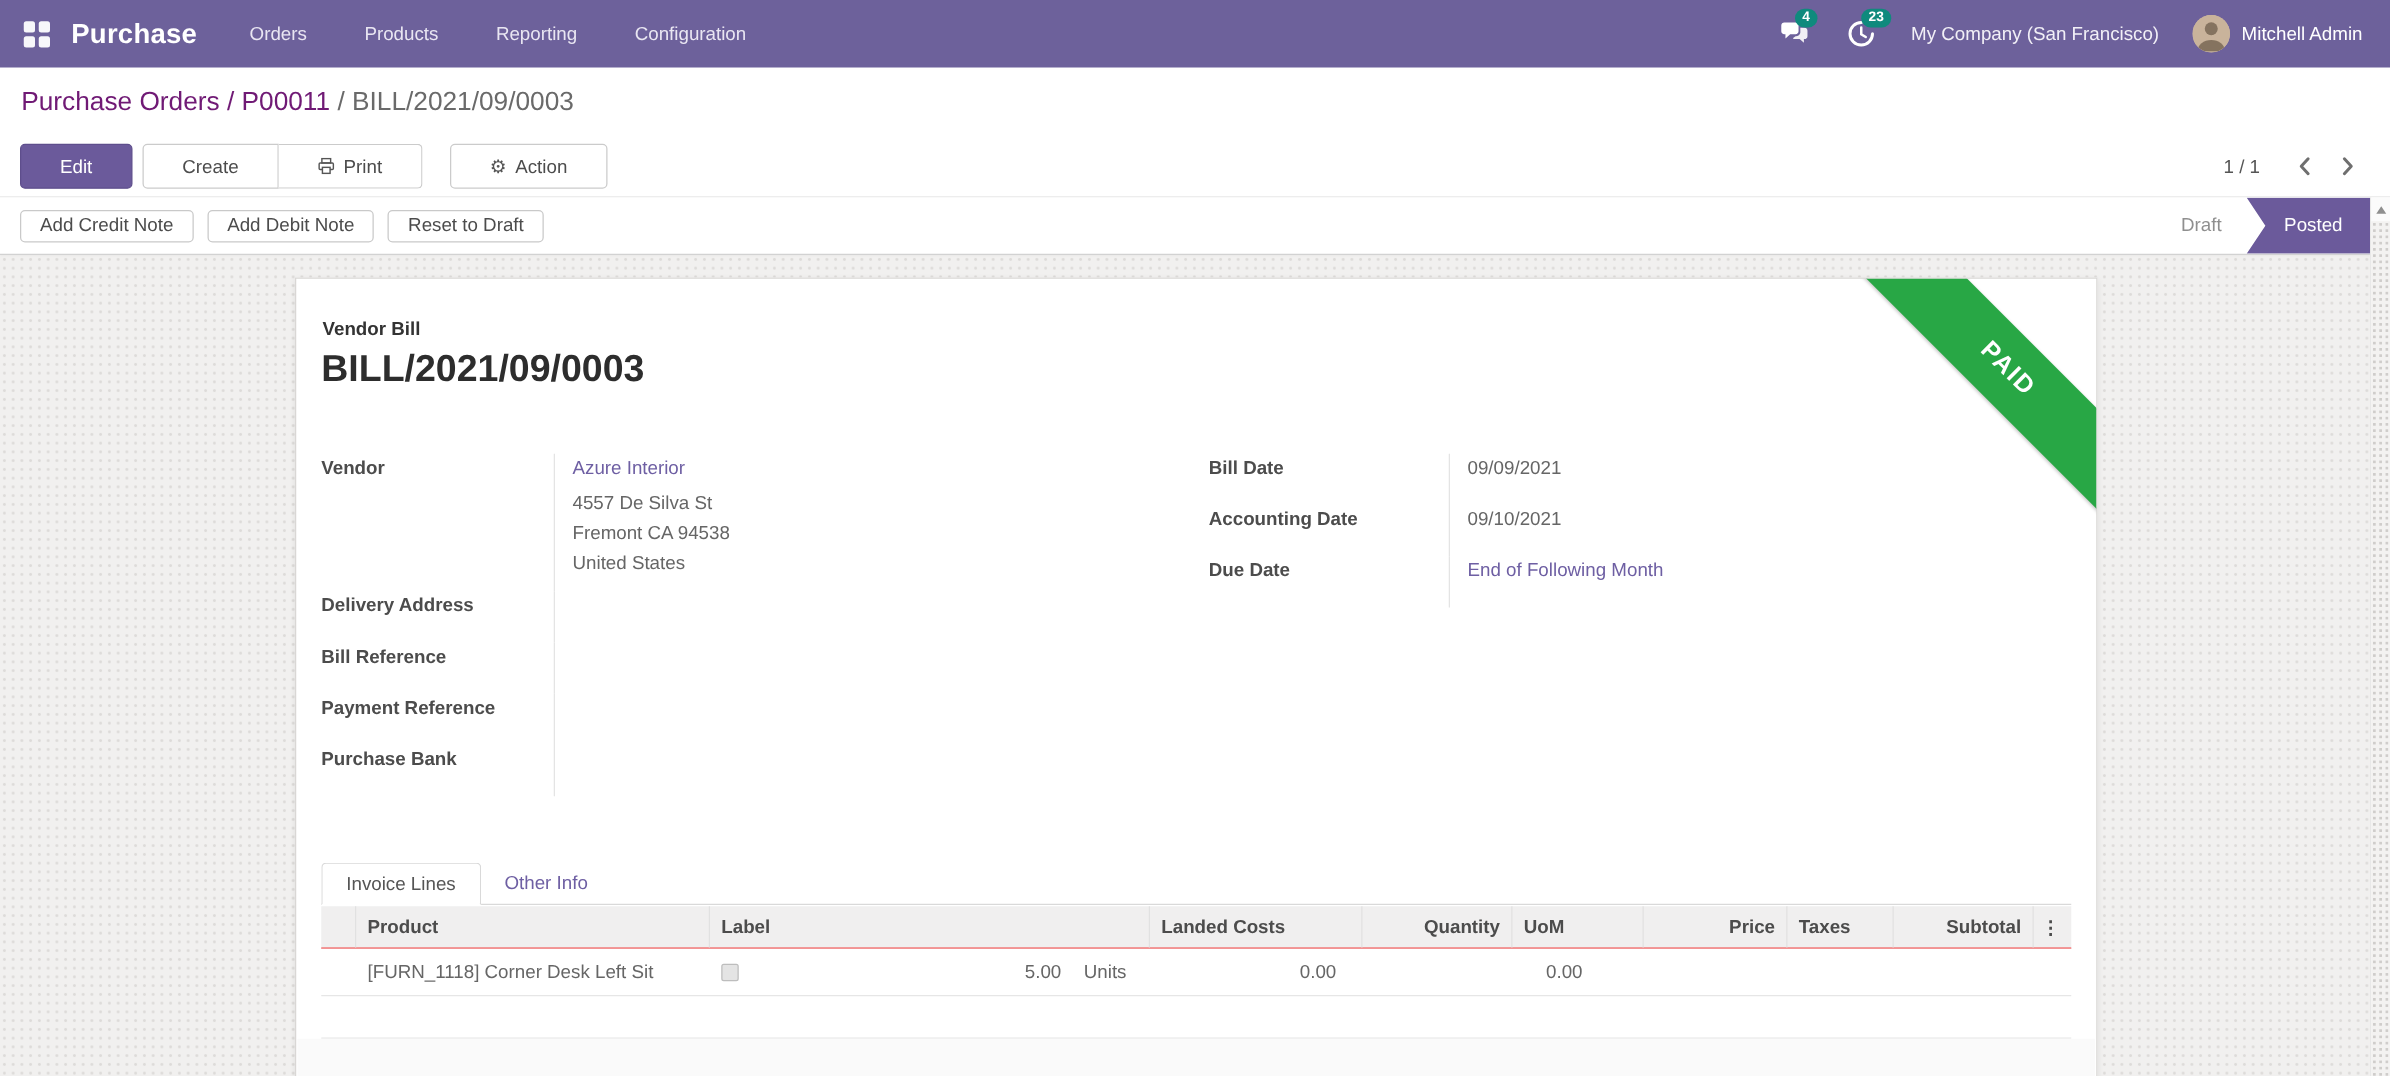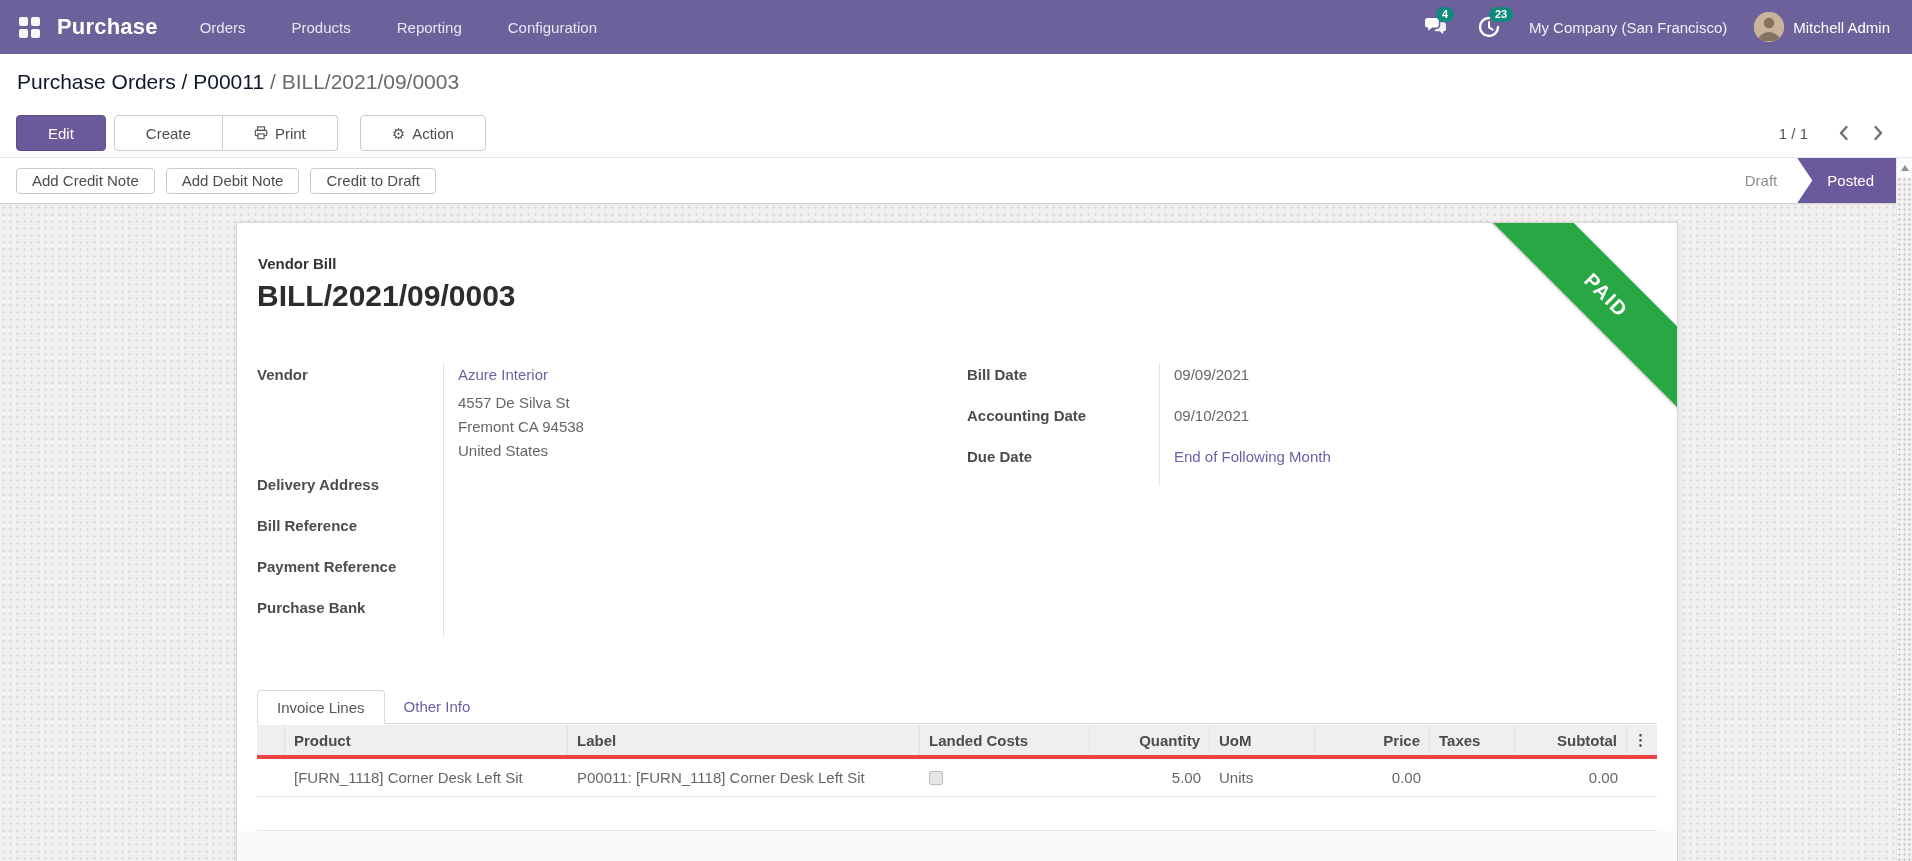--- a/index.html
+++ b/index.html
@@ -17,21 +17,21 @@
   .nav-right { margin-left:auto; display:flex; align-items:center; gap:27px; margin-right:22px; font-size:15px; }
   .icon-wrap { position:relative; width:26px; height:26px; display:flex; align-items:center; justify-content:center; cursor:pointer; }
   .badge { position:absolute; top:-7px; left:13px; background:#0f8a7d; color:#fff; font-size:11px; font-weight:700;
            border-radius:10px; padding:2px 6px; line-height:1; }
   .company-name { color:#f2f0f7; cursor:pointer; }
   .user-menu { display:flex; align-items:center; gap:9px; cursor:pointer; }
   .avatar { width:30px; height:30px; border-radius:50%; overflow:hidden; background:#cdb9a2; flex:none; }
 
   
   .breadcrumb { position:absolute; top:70px; left:17px; font-size:21px; color:#6a6a6a; }
-  .breadcrumb .crumb-link { color:#0f172a; cursor:pointer; }
+  .breadcrumb .crumb-link { color:#701a75; cursor:pointer; }
   .toolbar { position:absolute; top:115px; left:16px; display:flex; align-items:center; height:36px; }
   .btn { height:36px; padding:0 31px; font-size:15px; border-radius:4px; border:1px solid #cbcbcb;
          background:#fff; color:#4c4c4c; display:flex; align-items:center; gap:7px; cursor:pointer; white-space:nowrap; }
   .btn-primary { background:#6b5a9b; border-color:#5e4e8c; color:#fff; margin-right:8px; }
   .btn-group { display:flex; margin-right:22px; }
   .btn-group .btn:first-child { border-radius:4px 0 0 4px; }
   .btn-group .btn:last-child  { border-radius:0 4px 4px 0; border-left:none; }
   .gear-glyph { font-size:15px; color:#555; line-height:1; }
   .pager { position:absolute; top:115px; right:28px; height:36px; display:flex; align-items:center; gap:30px;
            font-size:15px; color:#555; }
@@ -95,21 +95,21 @@
   .tabs { position:absolute; top:467px; left:20px; right:20px; display:flex; height:34px;
           border-bottom:1px solid #d9d9d9; }
   .tab { padding:0 19px; display:flex; align-items:center; font-size:15px; cursor:pointer; }
   .tab.active { border:1px solid #d9d9d9; border-bottom:1px solid #fff; margin-bottom:-1px;
                 background:#fff; border-radius:4px 4px 0 0; color:#555; }
   .tab.inactive { color:#6e5fa3; }
 
   
   .lines { position:absolute; top:502px; left:20px; right:20px; font-size:15px; }
   .trow { display:flex; align-items:stretch; }
-  .thead { background:#f0efef; border-bottom:4px solid #ef4444; height:34px; font-weight:700; color:#4c4c4c; }
+  .thead { background:#f0efef; border-bottom:1px solid #ef4444; height:34px; font-weight:700; color:#4c4c4c; }
   .tbody { height:38px; border-bottom:1px solid #e6e6e6; color:#666; background:#fff; }
   .cell { display:flex; align-items:center; padding:0 9px; overflow:hidden; white-space:nowrap; }
   .thead .cell { border-right:1px solid #e1e1e1; }
   .thead .cell:last-child { border-right:none; }
   .c-handle { width:28px; flex:none; padding:0; }
   .c-product { width:283px; flex:none; }
   .c-label { width:352px; flex:none; }
   .c-landed { width:170px; flex:none; }
   .c-qty { width:120px; flex:none; justify-content:flex-end; }
   .c-uom { width:105px; flex:none; }
@@ -200,21 +200,21 @@
         <path d="M2 2 L7.5 8 L2 14" fill="none" stroke="#6f6f6f" stroke-width="2.4" stroke-linecap="round" stroke-linejoin="round"></path>
       </svg>
   </span>
 </div>
 <div class="top-divider"></div>
 
 <div class="statusbar">
   <div class="status-buttons">
     <button class="sbtn">Add Credit Note</button>
     <button class="sbtn">Add Debit Note</button>
-    <button class="sbtn">Credit to Draft</button>
+    <button class="sbtn">Reset to Draft</button>
   </div>
   <div class="status-states">
     <span class="state-draft">Draft</span>
     <span class="state-posted">Posted</span>
   </div>
 </div>
 
 <div class="content">
   <div class="sheet">
 
@@ -286,21 +286,20 @@
         <div class="cell c-qty">Quantity</div>
         <div class="cell c-uom">UoM</div>
         <div class="cell c-price">Price</div>
         <div class="cell c-taxes">Taxes</div>
         <div class="cell c-subtotal">Subtotal</div>
         <div class="cell c-opts">⋮</div>
       </div>
       <div class="trow tbody">
         <div class="cell c-handle"></div>
         <div class="cell c-product">[FURN_1118] Corner Desk Left Sit</div>
-        <div class="cell c-label">P00011: [FURN_1118] Corner Desk Left Sit</div>
         <div class="cell c-landed">
           <span class="checkbox"></span>
         </div>
         <div class="cell c-qty">5.00</div>
         <div class="cell c-uom">Units</div>
         <div class="cell c-price">0.00</div>
         <div class="cell c-taxes"></div>
         <div class="cell c-subtotal">0.00</div>
         <div class="cell c-opts"></div>
       </div>

